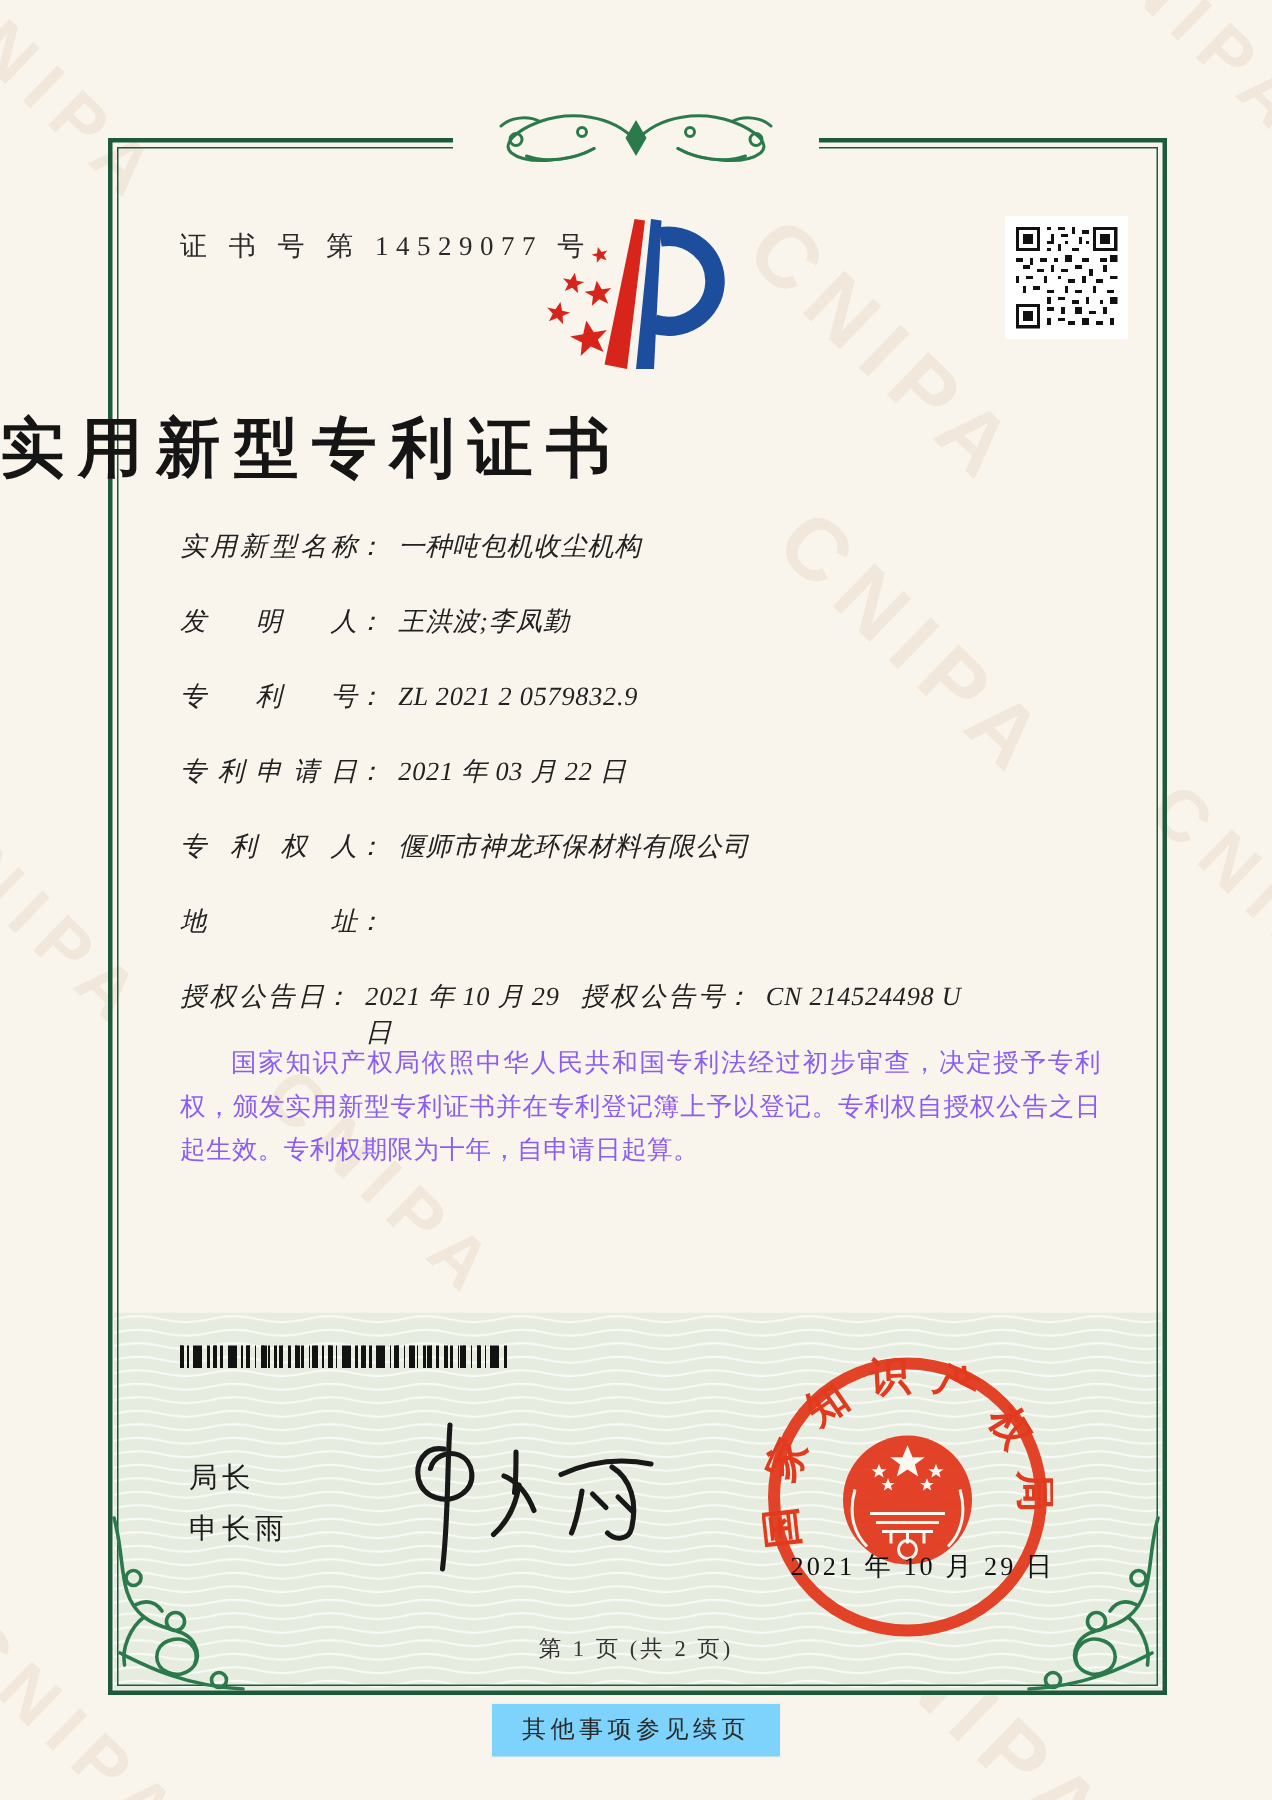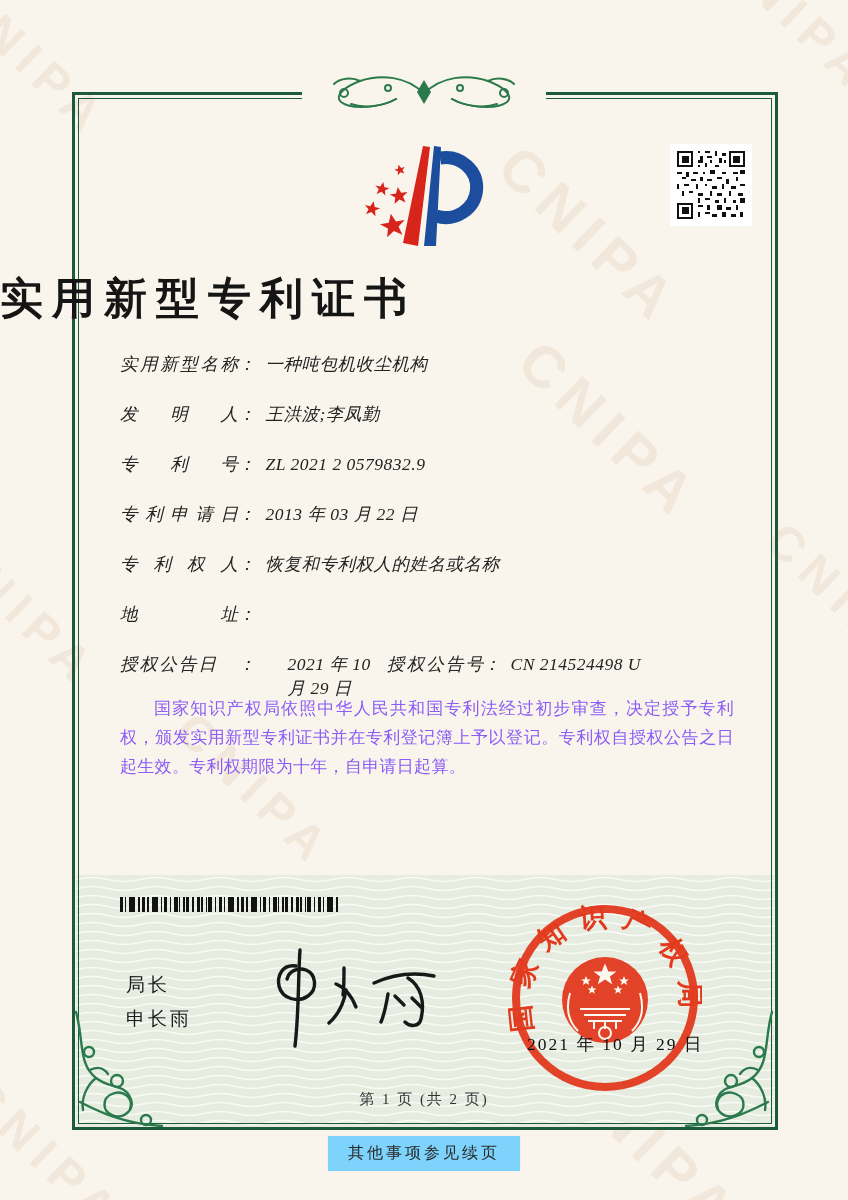--- a/index.html
+++ b/index.html
@@ -49,21 +49,21 @@
   
   .fields { position:absolute; left:120px; top:352px; width:620px; }
   .frow { display:flex; align-items:baseline; height:50px; font-size:17.5px;font-style:italic; }
   .flabel {
     display:inline-block; width:118px; text-align:justify; text-align-last:justify;
     color:#222; flex:0 0 118px;
   }
   .fcolon { margin-right:10px; }
   .fvalue { color:#222; letter-spacing:0.5px; }
   .fgroup { display:flex; align-items:baseline; }
-  .fgroup.first { width:267px; flex:0 0 267px;gap:22px; }
+  .fgroup.first { width:267px; flex:0 0 267px; }
   .fgroup.second .flabel { width:96px; flex:0 0 96px; }
   
   .body-text {
     position:absolute; left:120px; top:694px; width:614px;
     font-size:17px; line-height:29px; text-align:justify; color:#8b5cf6;
     letter-spacing:0.3px;
   }
   .body-text p { text-indent:2em; }
   
   .guilloche {
@@ -170,20 +170,21 @@
         <path d="M26,68 C17,75 11,88 13,100"></path>
         <path d="M10,92 C26,100 52,114 92,116"></path>
         <circle cx="19" cy="42" r="5"></circle>
         <circle cx="47" cy="71" r="6"></circle>
         <circle cx="76" cy="110" r="5"></circle>
         <path d="M20,60 C28,56 34,58 38,64"></path>
       </g>
     </svg>
   </div>
 
+  <div class="cert-no">证 书 号 第 14529077 号</div>
 
   <div class="logo">
     <svg viewBox="0 0 130 106" width="130" height="106" xmlns="http://www.w3.org/2000/svg">
       <defs>
         <path id="st" d="M0,-10 L2.9,-3.1 10,-3.1 4.3,1.2 6.2,8.1 0,4 -6.2,8.1 -4.3,1.2 -10,-3.1 -2.9,-3.1 Z" fill="#d8251c"></path>
       </defs>
       <path d="M80,14 a31,30 0 1 1 -4,58" stroke="#1d4e9e" stroke-width="13" fill="none"></path>
       <polygon points="74,2 81,3 76,102 64,102" fill="#1d4e9e"></polygon>
       <polygon points="63,2 70,3 58,102 43,99" fill="#d8251c"></polygon>
       <use href="#st" transform="translate(40,26) scale(0.55) rotate(-15)"></use>
@@ -222,26 +223,26 @@
       <span class="fvalue">王洪波;李凤勤</span>
     </div>
     <div class="frow">
       <span class="flabel">专利号</span>
         <span class="fcolon">：</span>
       <span class="fvalue">ZL 2021 2 0579832.9</span>
     </div>
     <div class="frow">
       <span class="flabel">专利申请日</span>
         <span class="fcolon">：</span>
-      <span class="fvalue">2013 年 03 月 22 日</span>
+      <span class="fvalue">2021 年 03 月 22 日</span>
     </div>
     <div class="frow">
       <span class="flabel">专利权人</span>
         <span class="fcolon">：</span>
-      <span class="fvalue">恢复和专利权人的姓名或名称</span>
+      <span class="fvalue">偃师市神龙环保材料有限公司</span>
     </div>
     <div class="frow">
       <span class="flabel">地址</span>
         <span class="fcolon">：</span>
     </div>
     <div class="frow">
       <div class="fgroup first">
         <span class="flabel" style="width:96px;flex:0 0 96px;">授权公告日</span>
           <span class="fcolon">：</span>
         <span class="fvalue">2021 年 10 月 29 日</span>

